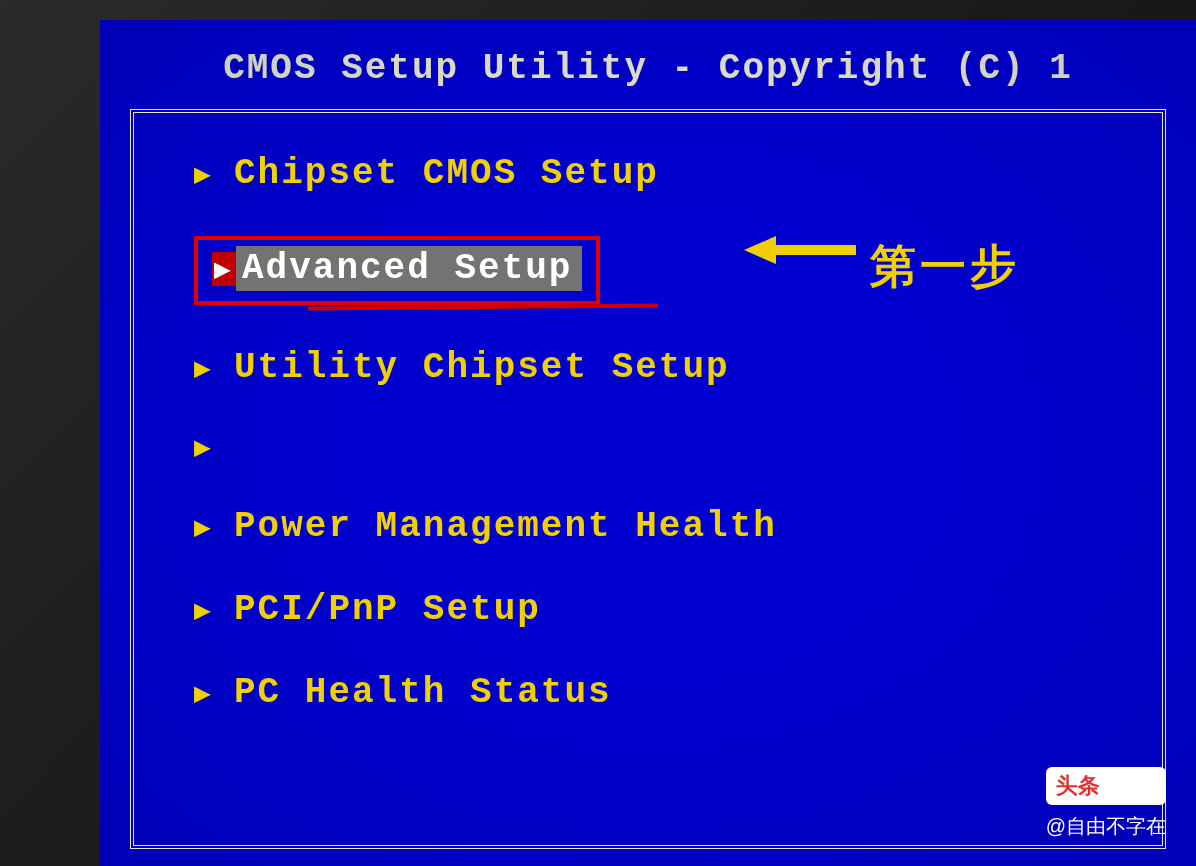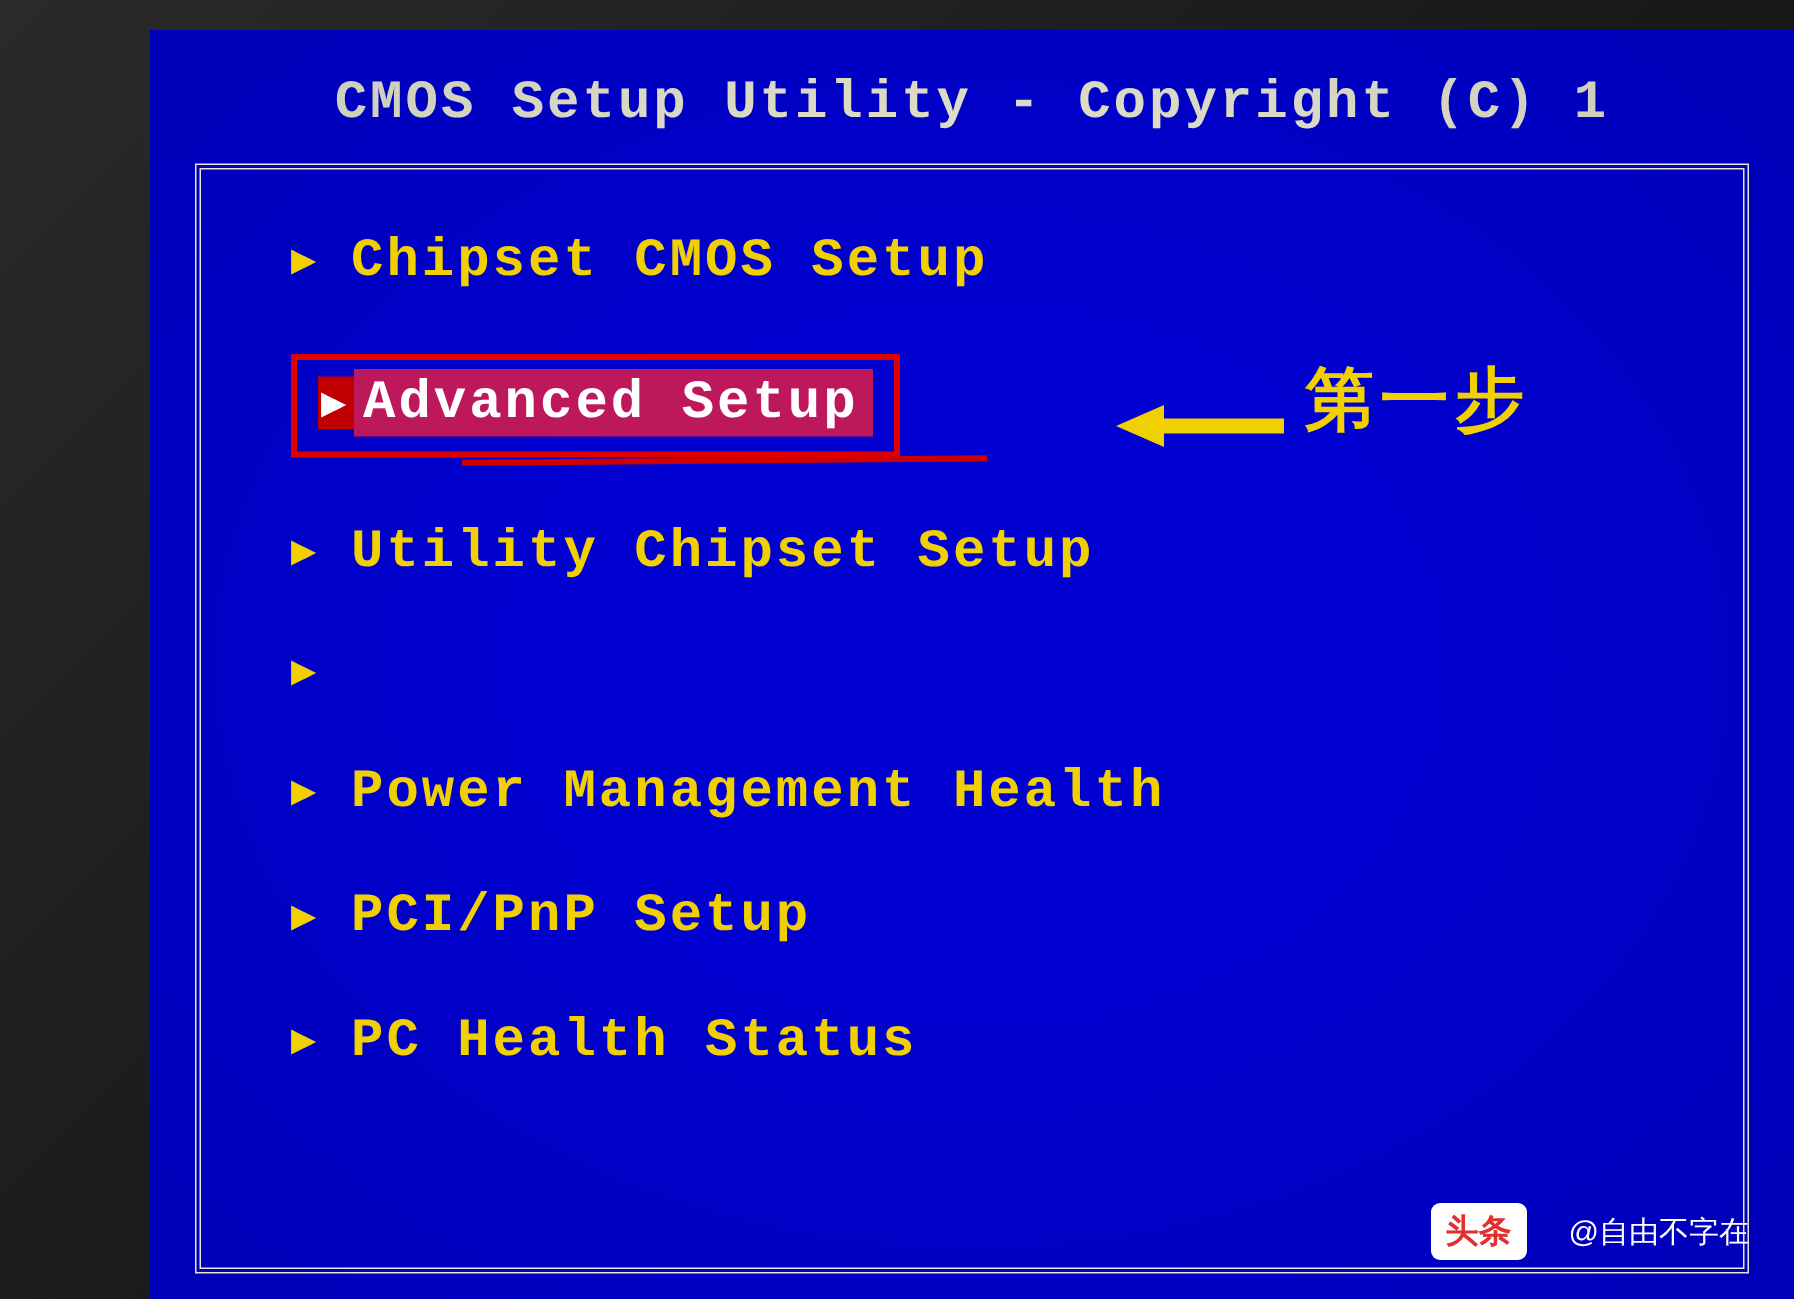--- a/index.html
+++ b/index.html
@@ -79,38 +79,38 @@
     }
     .menu-item.selected .arrow-icon {
       color: #ffffff;
       background: #c00000;
       margin-left: 8px;
       margin-right: 0;
       padding: 0 6px 0 2px;
     }
     .menu-item.selected .menu-item-label {
       color: #ffffff;
-      background: #be185d;
+      background: #737373;
       padding: 2px 10px 2px 6px;
     }
     .underline-stroke {
       position: absolute;
       left: 110px;
       bottom: -8px;
       width: 350px;
       height: 4px;
       background: #d00000;
       transform: rotate(-0.5deg);
     }
     .annotation {
       position: absolute;
       left: 550px;
       top: 0px;
       display: flex;
-      align-items: flex-end;
+      align-items: flex-start;
     }
     .annotation-line {
       display: inline-flex;
       align-items: center;
     }
     .arrow-head {
       width: 0;
       height: 0;
       border-top: 14px solid transparent;
       border-bottom: 14px solid transparent;
@@ -127,38 +127,37 @@
       font-weight: bold;
       margin-left: 14px;
       font-family: "SimSun", "Songti SC", serif;
       letter-spacing: 4px;
     }
     .watermark {
       position: absolute;
       right: 30px;
       bottom: 26px;
       display: flex;
-      align-items: center;
       gap: 8px;
       z-index: 100;
+      flex-direction: column;
     }
     .watermark-logo {
       background: #ffffff;
       color: #e03030;
       font-size: 22px;
       font-weight: bold;
       padding: 4px 10px;
       border-radius: 6px;
       font-family: "SimHei", sans-serif;
     }
     .watermark-text {
       color: #ffffff;
       font-size: 20px;
       font-family: "SimHei", sans-serif;
-      margin-left: 20px;
     }
     .crt-glow {
       position: absolute;
       inset: 0;
       pointer-events: none;
       background: radial-gradient(ellipse at center, transparent 40%, rgba(0,0,40,0.15) 100%);
     }
   </style>
 </head>
 <body>

